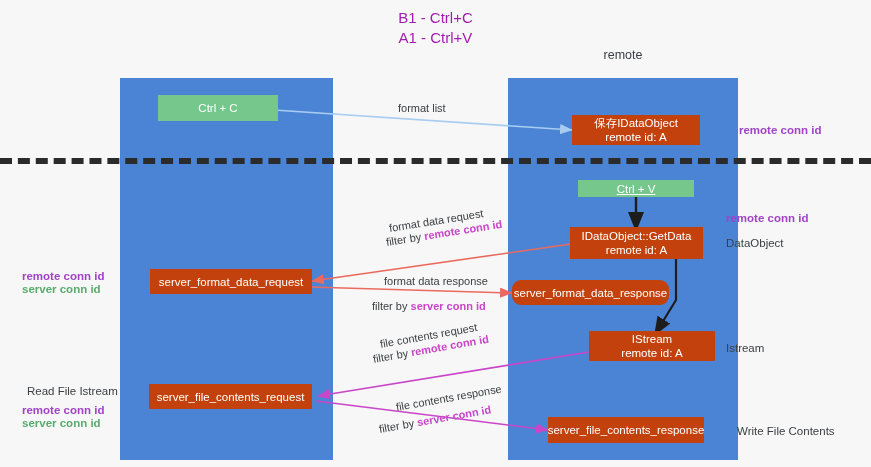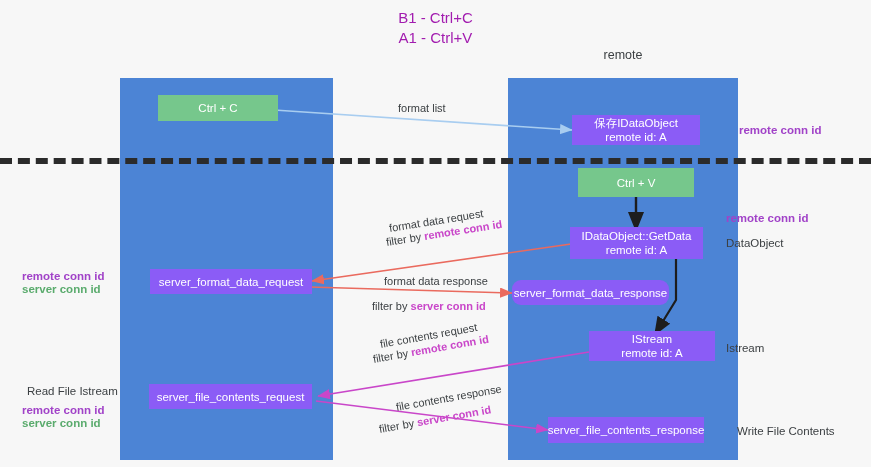--- a/index.html
+++ b/index.html
@@ -19,21 +19,21 @@
 
   
   .title{position:absolute;left:0;right:0;top:8px;text-align:center;
          font-size:15px;line-height:20px;color:#a21caf;}
 
   
   .node{position:absolute;box-sizing:border-box;display:flex;flex-direction:column;
         align-items:center;justify-content:center;color:#ffffff;font-size:11.5px;
         line-height:14px;text-align:center;}
   .green{background:#76c78c;}
-  .orange{background:#8b5cf6;}
+  .orange{background:#c2410c;}
 
   
   .side{position:absolute;font-size:11.5px;line-height:14px;}
   .purple{color:#a142c8;font-weight:bold;}
   .greenTxt{color:#5aab6d;font-weight:bold;}
   .dark{color:#3c4043;}
 
   
   .elabel{position:absolute;font-size:11px;line-height:14px;color:#3c4043;white-space:nowrap;}
   .elabel b.p{color:#c946c9;font-weight:bold;}
@@ -102,21 +102,21 @@
 
   <div class="node green" style="left:158px;top:95px;width:120px;height:26px;">
     <span>Ctrl + C</span>
   </div>
 
   <div class="node orange" style="left:572px;top:115px;width:128px;height:30px;">
     <span>保存IDataObject</span>
     <span>remote id: A</span>
   </div>
 
-  <div class="node green" style="left:578px;top:168px;width:116px;height:29px;">
+  <div class="node green" style="left:578px;top:180px;width:116px;height:17px;text-decoration:underline;">
     <span>Ctrl + V</span>
   </div>
 
   <div class="node orange" style="left:570px;top:227px;width:133px;height:32px;">
     <span>IDataObject::GetData</span>
     <span>remote id: A</span>
   </div>
 
   <div class="node orange" style="left:150px;top:269px;width:162px;height:25px;">
     <span>server_format_data_request</span>

